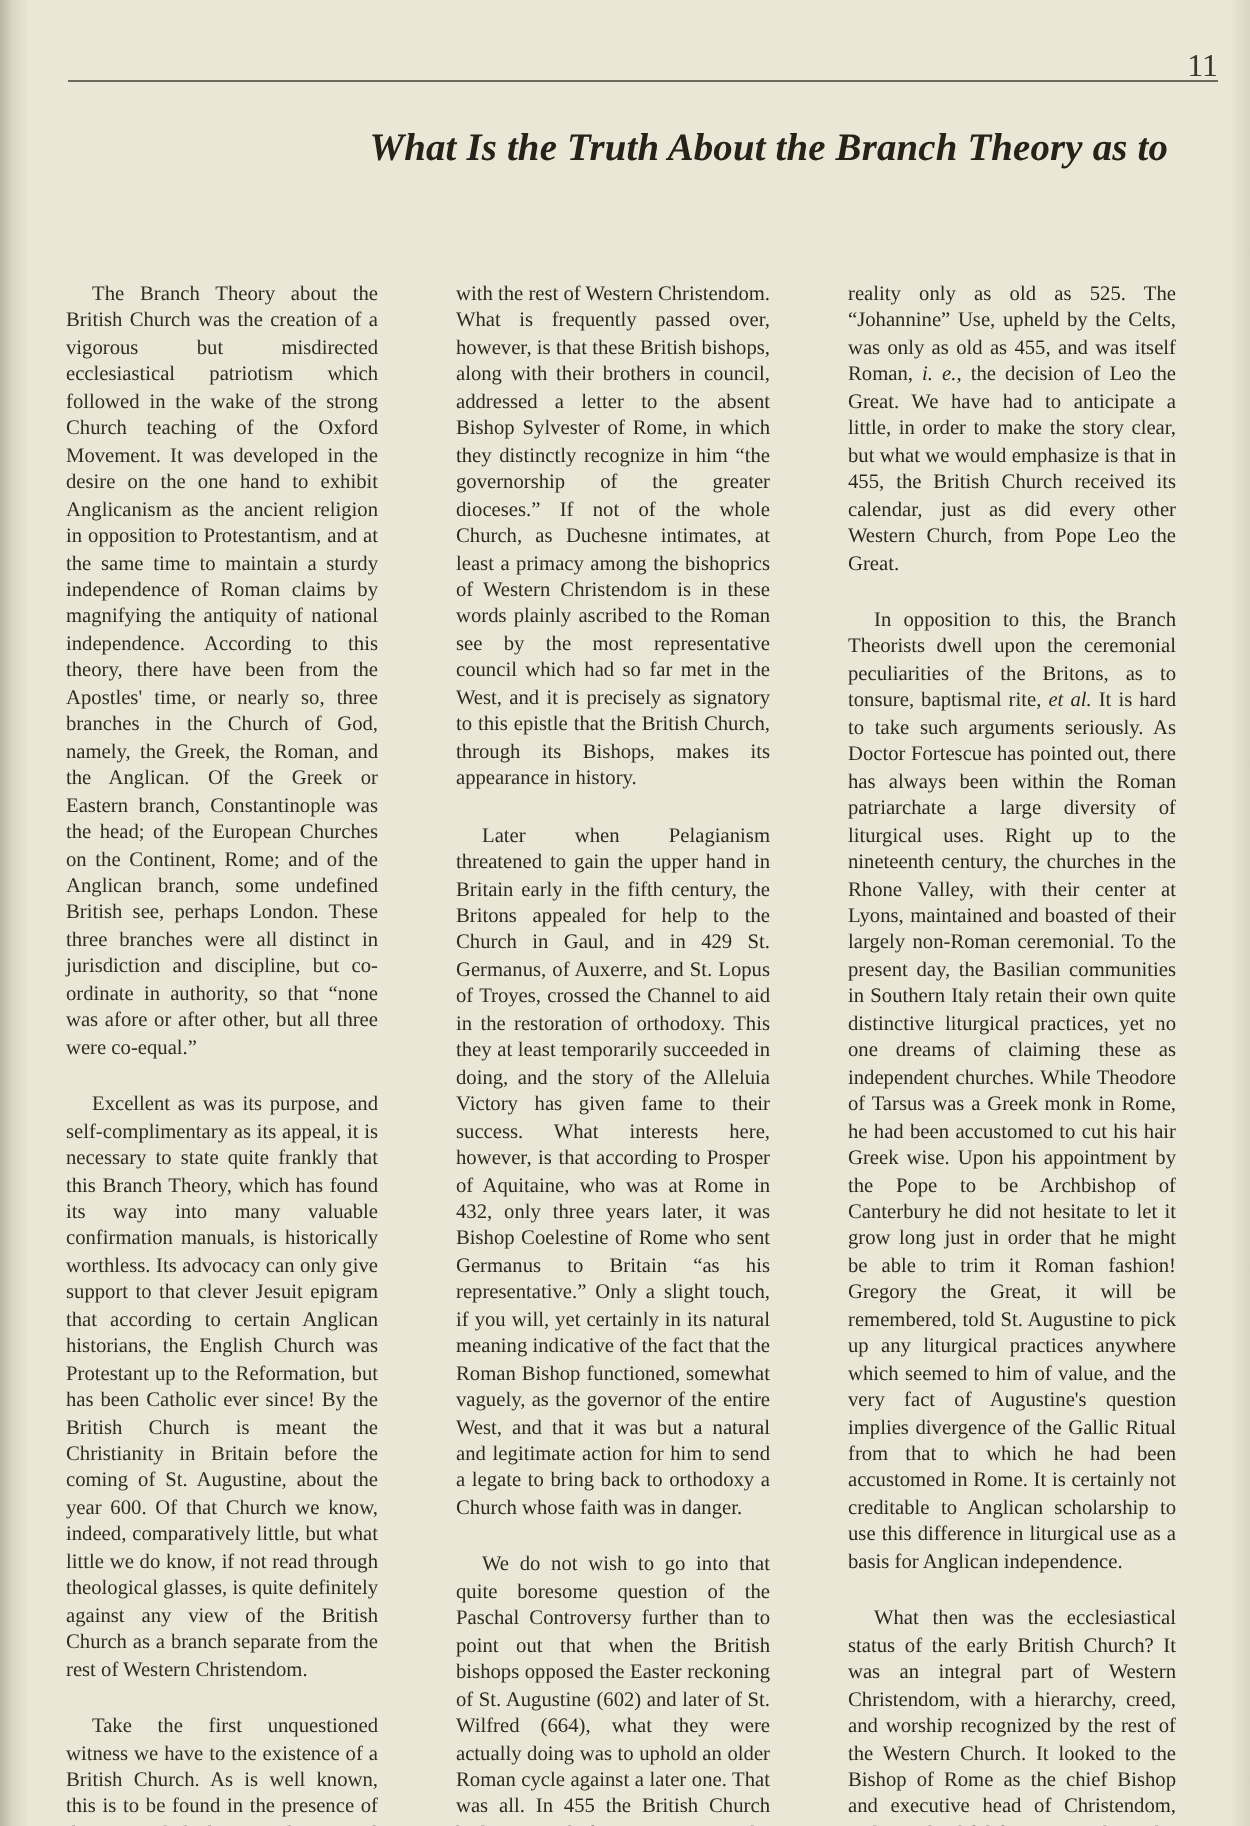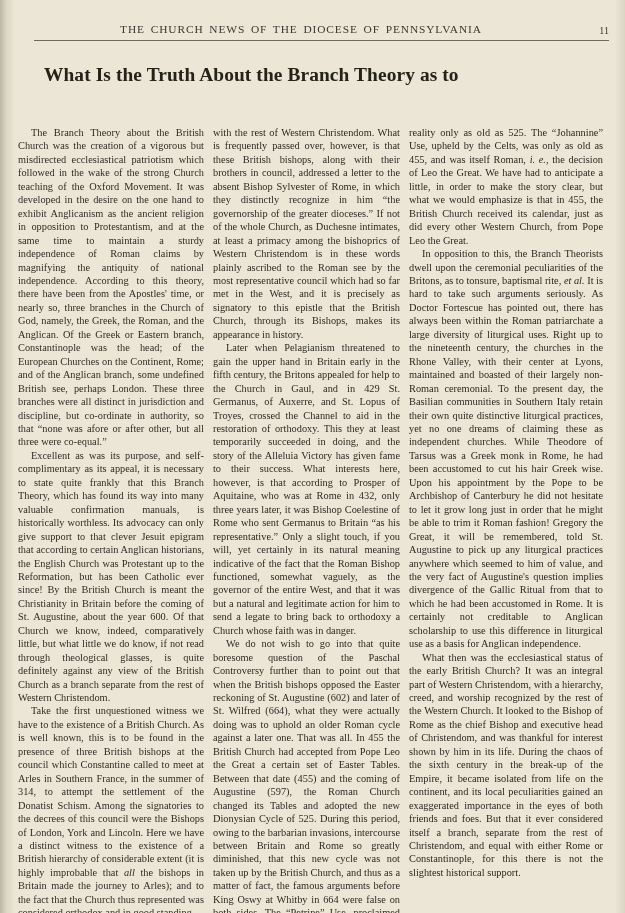--- a/index.html
+++ b/index.html
@@ -65,44 +65,45 @@
     font-size: 11.4px;
     letter-spacing: 0.9px;
     word-spacing: 2px;
     color: #3a372e;
     white-space: nowrap;
   }
   .page-number {
     position: absolute;
     right: 0;
     top: 2px;
-    font-size: 10px;
+    font-size: 16px;
     color: #3a372e;
   }
   .head-rule {
     position: absolute;
     left: 34px;
     right: 16px;
     top: 40px;
     height: 0;
     border-top: 1.3px solid #6e695a;
   }
 
   
   .article-title {
     position: absolute;
     left: 44px;
     top: 50px;
     width: 540px;
-    text-align: left;
+    text-align: right;
     font-size: 19.4px;
     font-weight: bold;
     line-height: 24px;
     color: #242219;
     letter-spacing: 0.1px;
+    font-style: italic;
   }
   .article-title .l2 { display: block; }
 
   .byline {
     position: absolute;
     left: 44px;
     top: 101px;
     width: 540px;
     text-align: center;
     font-size: 9.2px;
@@ -126,42 +127,41 @@
     text-align: justify;
     text-justify: inter-word;
     color: #29271f;
     hyphens: none;
   }
   .col-1 { width: 186px; margin-right: 9px; }
   .col-2 { width: 187px; margin-right: 9px; }
   .col-3 { width: 194px; }
 
   .col p {
-    margin: 0;
+    margin: 15px;
     text-indent: 13px;
   }
   .col p.no-indent { text-indent: 0; }
   .col em { font-style: italic; }
 
   
   .col-1 { opacity: 0.97; }
   .col-2 { opacity: 0.98; }
   .col-3 { opacity: 0.99; }
 </style>
 </head>
 <body>
 
 <div class="page"></div>
 <div class="gutter-shade"></div>
 <div class="right-shade"></div>
 
 <div class="content">
 
   <div class="running-head">
-    <div class="running-title">THE CHURCH NEWS OF THE DIOCESE OF PENNSYLVANIA</div>
     <div class="page-number">11</div>
   </div>
   <div class="head-rule"></div>
 
   <h1 class="article-title">
     <span class="l1">What Is the Truth About the Branch Theory as to</span>
   </h1>
 
 
   <div class="columns">

